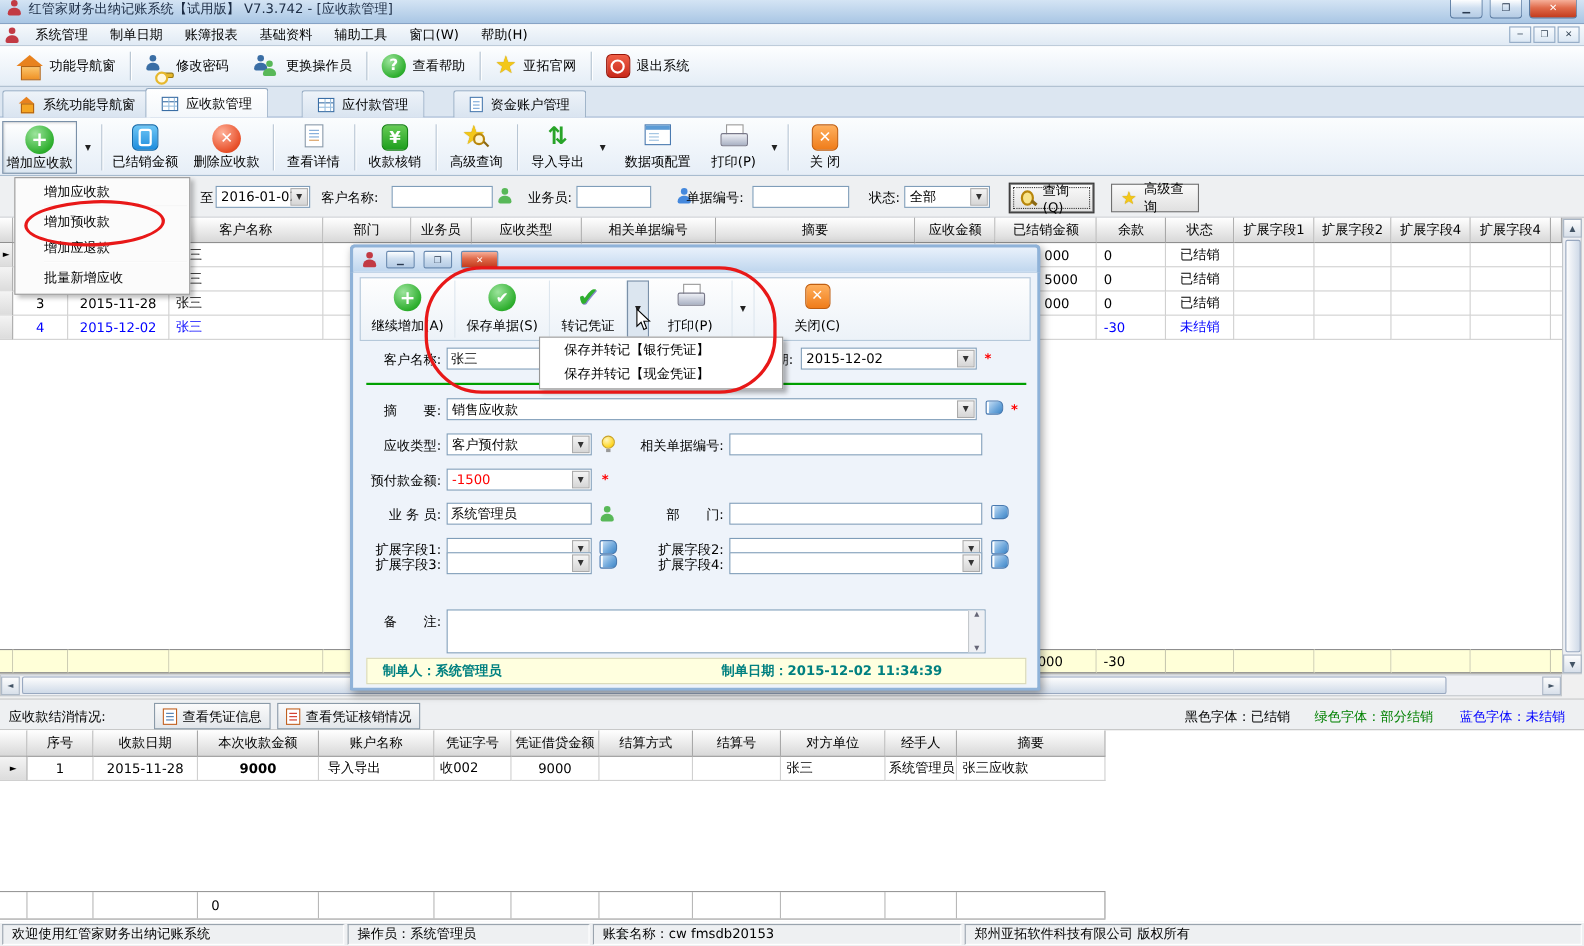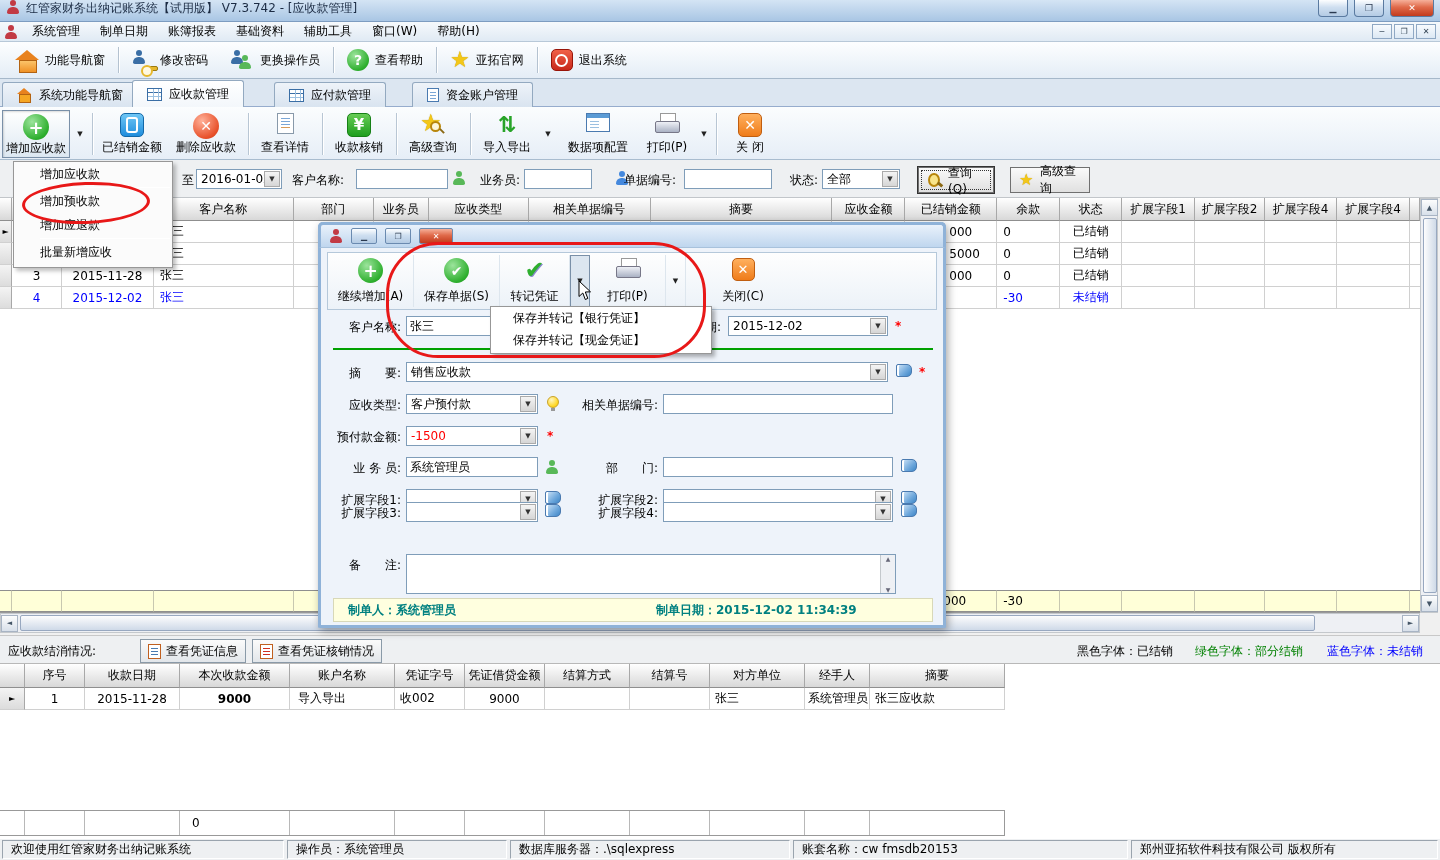--- a/index.html
+++ b/index.html
@@ -525,23 +525,22 @@
     <div class="tc2 rw5"></div>
     <div class="tc2 rw6"></div>
     <div class="tc2 rw7"></div>
   <div class="tc2 rw8"></div>
     <div class="tc2 rw9"></div>
     <div class="tc2 rw10"></div>
     <div class="tc2 rw11" style="border-right:1px solid #999"></div>
 </div>
 
 <div id="statusbar" class="abs">
-  <span class="seg" style="width:282px">欢迎使用红管家财务出纳记账系统</span>
+  <span class="seg" style="width:311px">欢迎使用红管家财务出纳记账系统</span>
   <span class="seg" style="width:220px">操作员：系统管理员</span>
-  <span class="seg" style="width:280px">数据库服务器：.\sqlexpress</span>
   <span class="seg" style="width:335px">账套名称：cw fmsdb20153</span>
   <span class="seg" style="flex:1">郑州亚拓软件科技有限公司 版权所有</span>
 </div>
 
 <div id="addmenu" class="abs">
   <div class="item">增加应收款</div>
   <div class="msep"></div>
   <div class="item">增加预收款</div>
   <div class="item">增加应退款</div>
   <div class="msep"></div>

